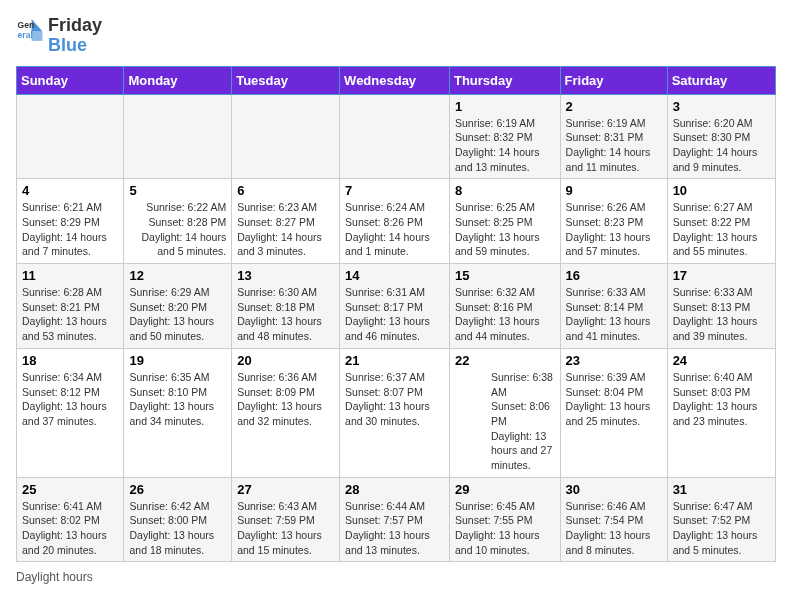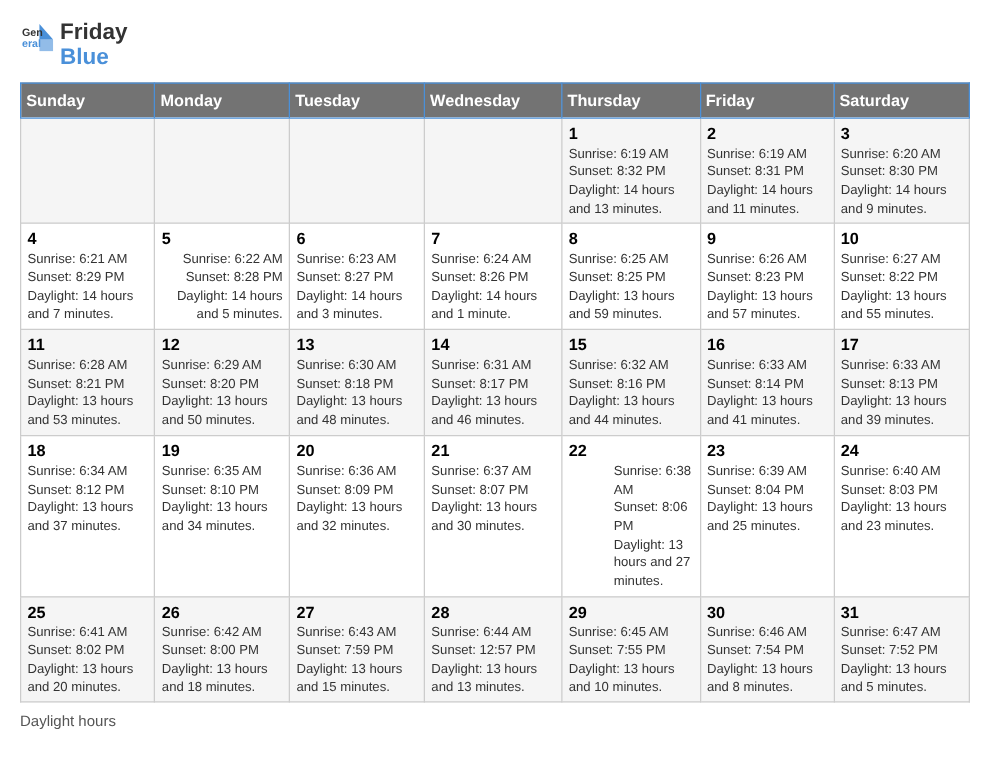--- a/index.html
+++ b/index.html
@@ -44,21 +44,21 @@
     .subtitle {
       font-size: 16px;
       color: #555;
     }
     table {
       width: 100%;
       border-collapse: collapse;
       font-size: 11px;
     }
     thead tr th {
-      background-color: #737373;
+      background-color: #6d28d9;
       color: #fff;
       padding: 6px 4px;
       text-align: left;
       font-size: 13px;
       font-weight: bold;
       border: 1px solid #4a90d9;
     }
     tbody tr td {
       border: 1px solid #ccc;
       padding: 4px 5px;
@@ -296,21 +296,21 @@
         </td>
         <td>
           <span class="day-num">27</span>
           <div class="day-info" style="white-space: pre-line;">Sunrise: 6:43 AM
 Sunset: 7:59 PM
 Daylight: 13 hours and 15 minutes.</div>
         </td>
         <td>
           <span class="day-num">28</span>
           <div class="day-info" style="white-space: pre-line;">Sunrise: 6:44 AM
-Sunset: 12:57 PM
+Sunset: 7:57 PM
 Daylight: 13 hours and 13 minutes.</div>
         </td>
         <td>
           <span class="day-num">29</span>
           <div class="day-info" style="white-space: pre-line;">Sunrise: 6:45 AM
 Sunset: 7:55 PM
 Daylight: 13 hours and 10 minutes.</div>
         </td>
         <td>
           <span class="day-num">30</span>

